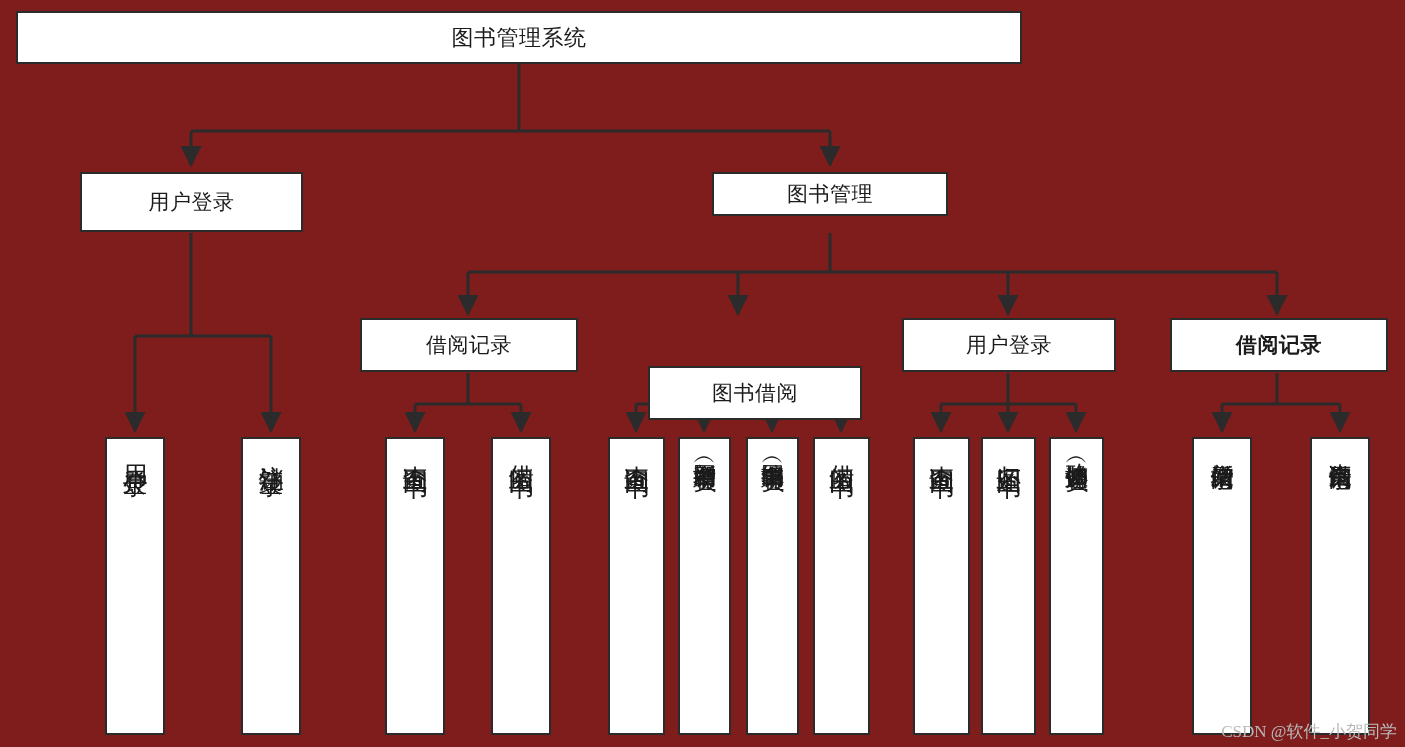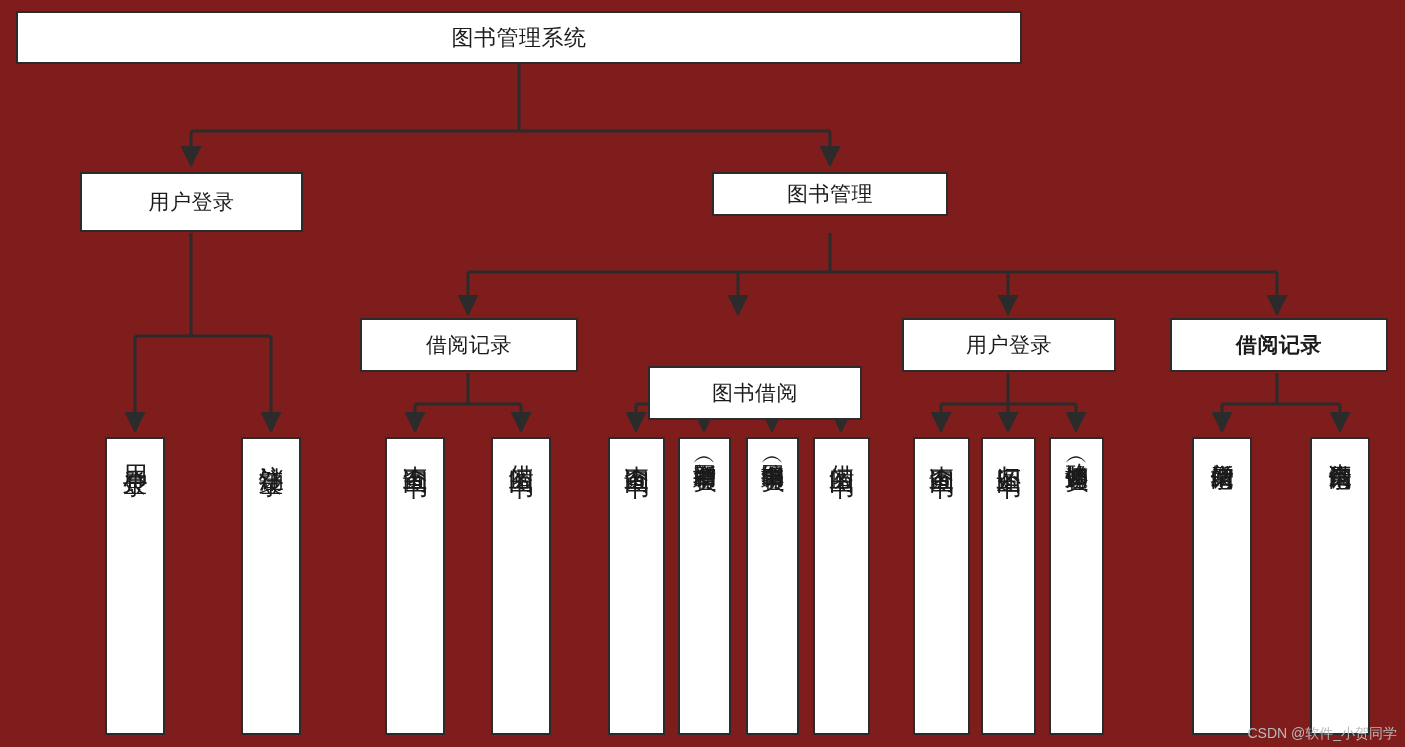--- a/index.html
+++ b/index.html
@@ -62,23 +62,23 @@
     white-space: nowrap;
   }
   .node.v.narrow .node-label {
     font-size: 23px;
     letter-spacing: 1px;
   }
   .watermark {
     position: absolute;
     right: 8px;
     bottom: 4px;
-    font-size: 14px;
+    font-size: 17px;
     color: #b9b9b9;
-    font-family: Liberation Sans, sans-serif;
+    font-family: Liberation Serif, serif;
     white-space: nowrap;
     pointer-events: none;
   }
 </style>
 </head>
 <body>
 
 <div id="canvas">
 
   <svg id="diagram-svg" viewBox="0 0 1405 747">

